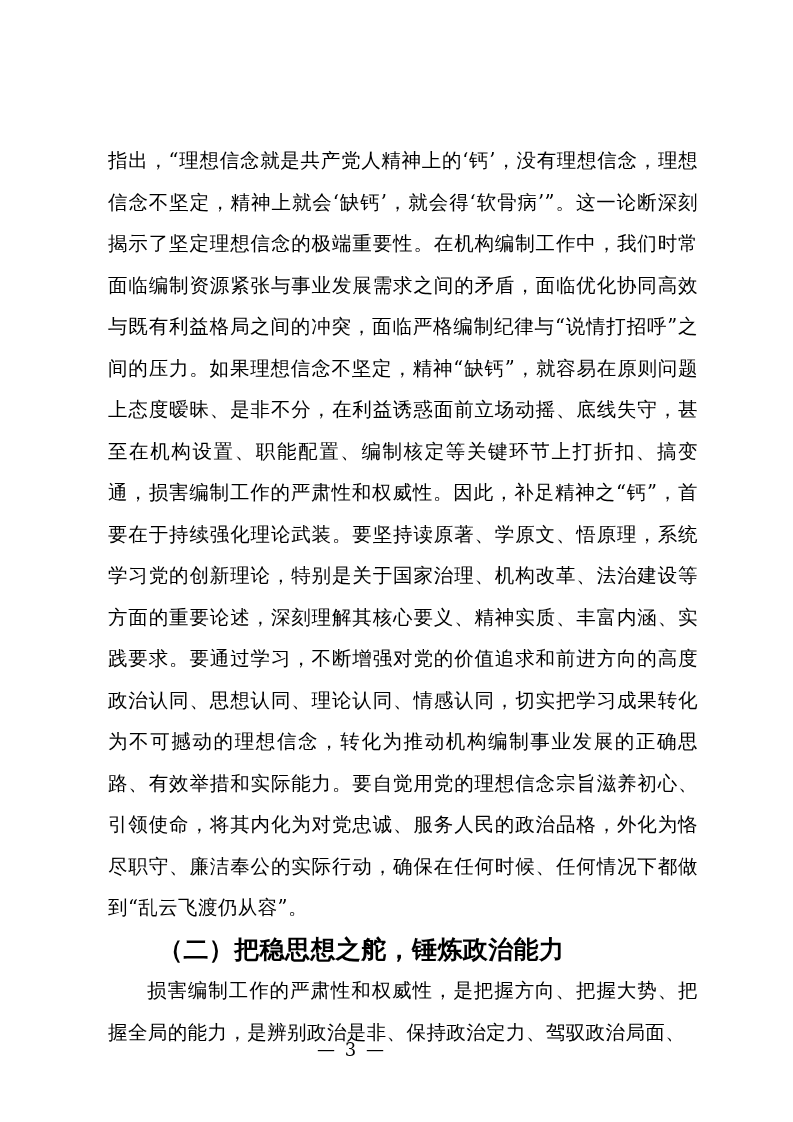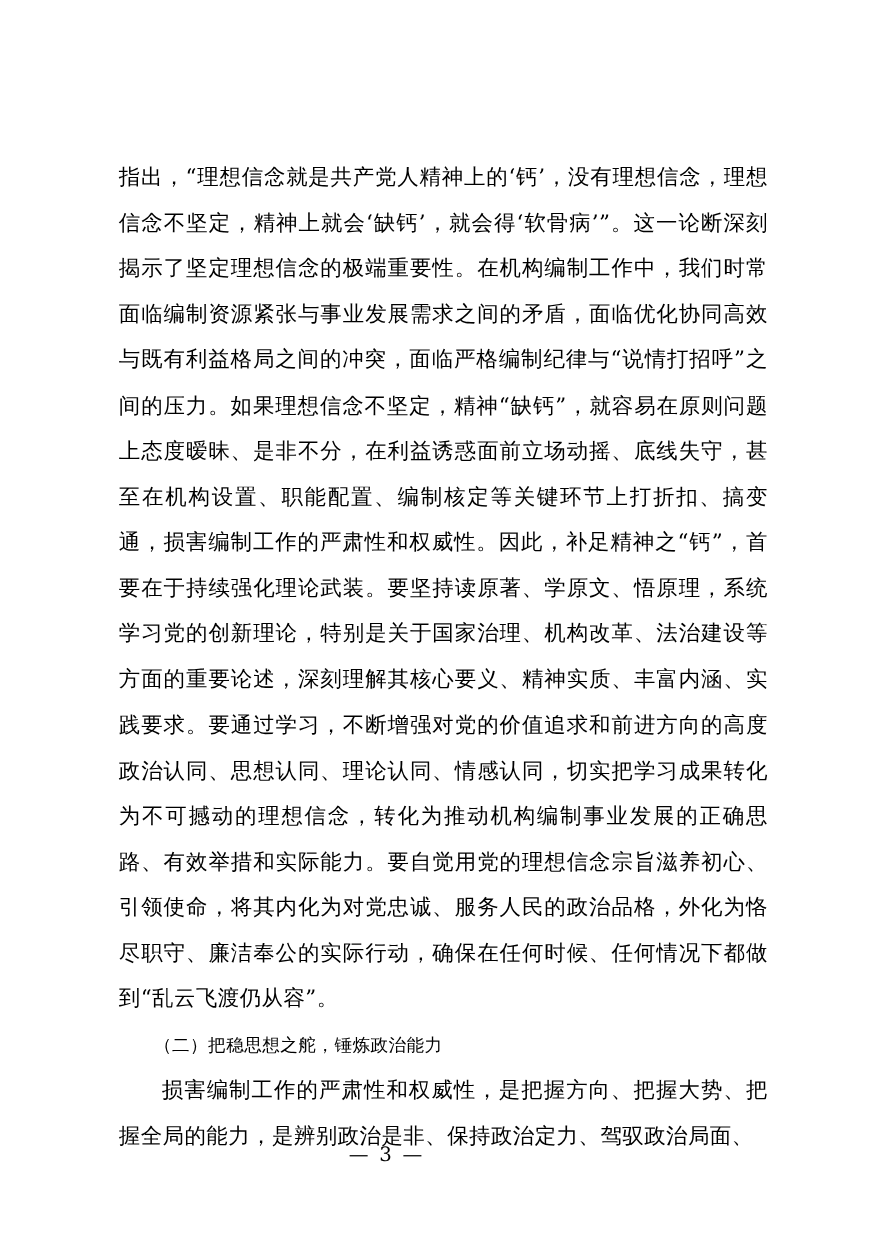--- a/index.html
+++ b/index.html
@@ -34,23 +34,23 @@
   }
   .para {
     margin: 0;
     text-indent: 2em;
   }
   .para.no-indent {
     text-indent: 0;
   }
   .heading {
     margin: 0;
-    font-size: 16px;
+    font-size: 25px;
     line-height: 41.5px;
-    font-weight: 400;
+    font-weight: 700;
     text-indent: 2em;
     letter-spacing: 0.4px;
   }
   .page-number {
     position: absolute;
     left: 0;
     right: 0;
     bottom: 62px;
     text-align: center;
     font-size: 18px;

